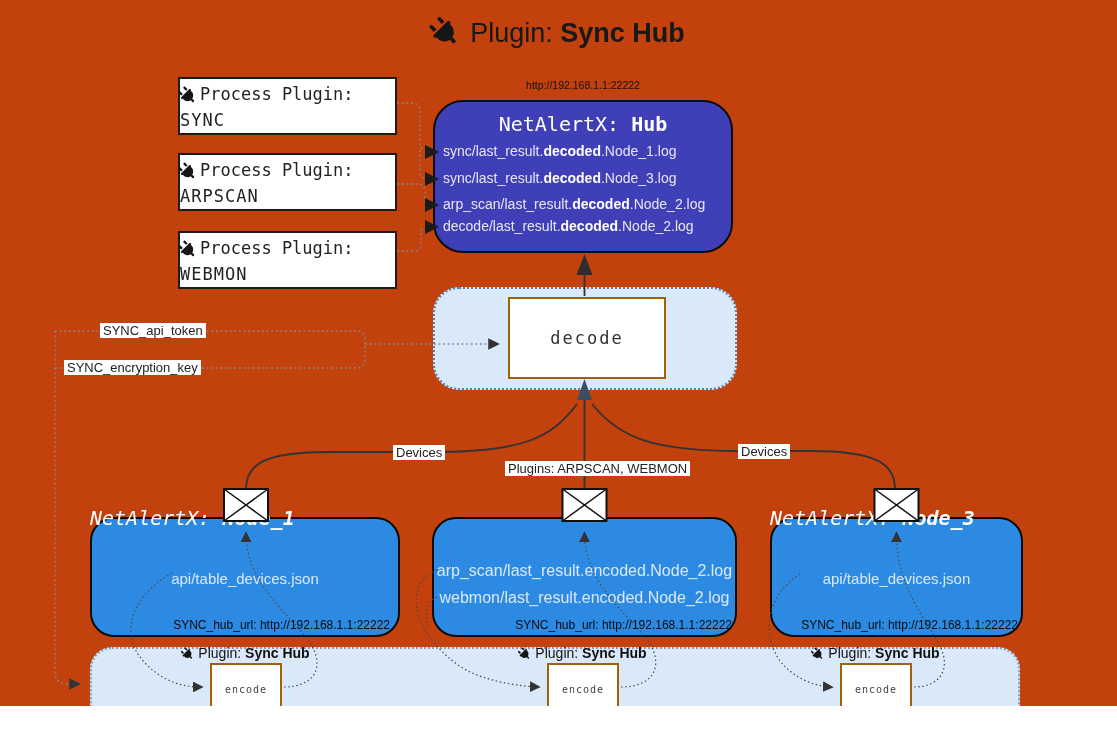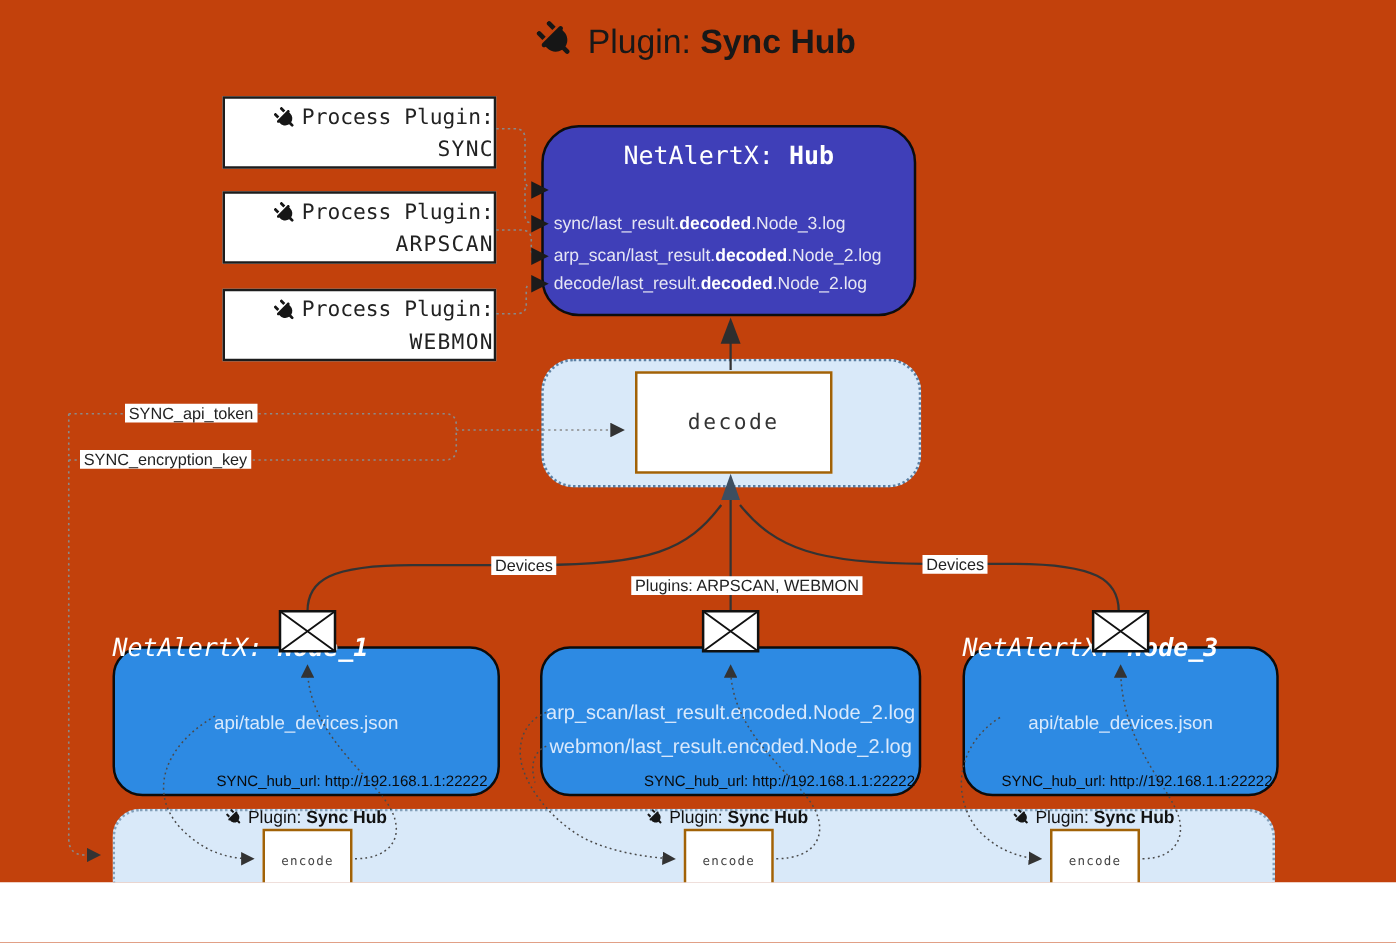--- a/index.html
+++ b/index.html
@@ -12,21 +12,21 @@
   .mono { font-family:"DejaVu Sans Mono","Liberation Mono",monospace; }
 
   
   .page-title { left:0; right:0; top:16px; text-align:center; font-size:27px; color:#181818; z-index:3; }
   .page-title b { font-weight:bold; }
   .plug-ico { display:inline-block; vertical-align:-4px; transform:rotate(-45deg); margin-right:8px; }
 
   
   .pbox {
     left:178px; width:219px; height:58px; border:2px solid #1c1c1c; background:#fff;
-    font-size:17px; color:#222; text-align:right; padding-top:5px; z-index:1;
+    font-size:17px; color:#222; text-align:left; padding-top:5px; z-index:1;
   }
   .pbox .l1 { white-space:nowrap; }
   .pbox .l1 .plug-ico { margin-right:2px; }
   .pbox .l2 { margin-top:2px; letter-spacing:1px; }
 
   
   .hub-url { left:433px; width:300px; top:79px; text-align:center; font-size:10.5px; color:#111; z-index:1; }
   .hub {
     left:433px; top:100px; width:300px; height:153px; border-radius:30px;
     background:#3f3fb8; border:2px solid #0d0d0d; z-index:1;
@@ -101,22 +101,24 @@
           </svg></span><span>Process Plugin:</span></div>
     <div class="l2">ARPSCAN</div>
   </div>
   <div class="abs pbox mono" style="top:231px">
     <div class="l1"><span class="plug-ico"><svg width="18" height="18" viewBox="0 0 384 512">
             <path fill="#161616" d="M96 0C78.3 0 64 14.3 64 32v96h64V32c0-17.7-14.3-32-32-32zM288 0c-17.7 0-32 14.3-32 32v96h64V32c0-17.7-14.3-32-32-32zM32 160c-17.7 0-32 14.3-32 32s14.3 32 32 32v32c0 77.4 55 142 128 156.8V480c0 17.7 14.3 32 32 32s32-14.3 32-32V412.8C297 398 352 333.4 352 256V224c17.7 0 32-14.3 32-32s-14.3-32-32-32H32z"></path>
           </svg></span><span>Process Plugin:</span></div>
     <div class="l2">WEBMON</div>
   </div>
 
+  <div class="abs hub-url">http://192.168.1.1:22222</div>
   <div class="abs hub"></div>
   <div class="abs hub-title mono"><span>NetAlertX: </span><b>Hub</b></div>
+  <div class="abs hublog" style="top:143px"><span>sync/last_result.</span><b>decoded</b><span>.Node_1.log</span></div>
   <div class="abs hublog" style="top:170px"><span>sync/last_result.</span><b>decoded</b><span>.Node_3.log</span></div>
   <div class="abs hublog" style="top:196px"><span>arp_scan/last_result.</span><b>decoded</b><span>.Node_2.log</span></div>
   <div class="abs hublog" style="top:218px"><span>decode/last_result.</span><b>decoded</b><span>.Node_2.log</span></div>
 
   <div class="abs decode-band"></div>
   <div class="abs decode-box mono">decode</div>
 
   <div class="abs node" style="left:90px;width:310px"></div>
   <div class="abs node-title mono" style="left:90px;width:310px"><span>NetAlertX: </span><b>Node_1</b></div>
   <div class="abs nfile" style="left:90px;width:310px;top:570px;font-size:15px">api/table_devices.json</div>

